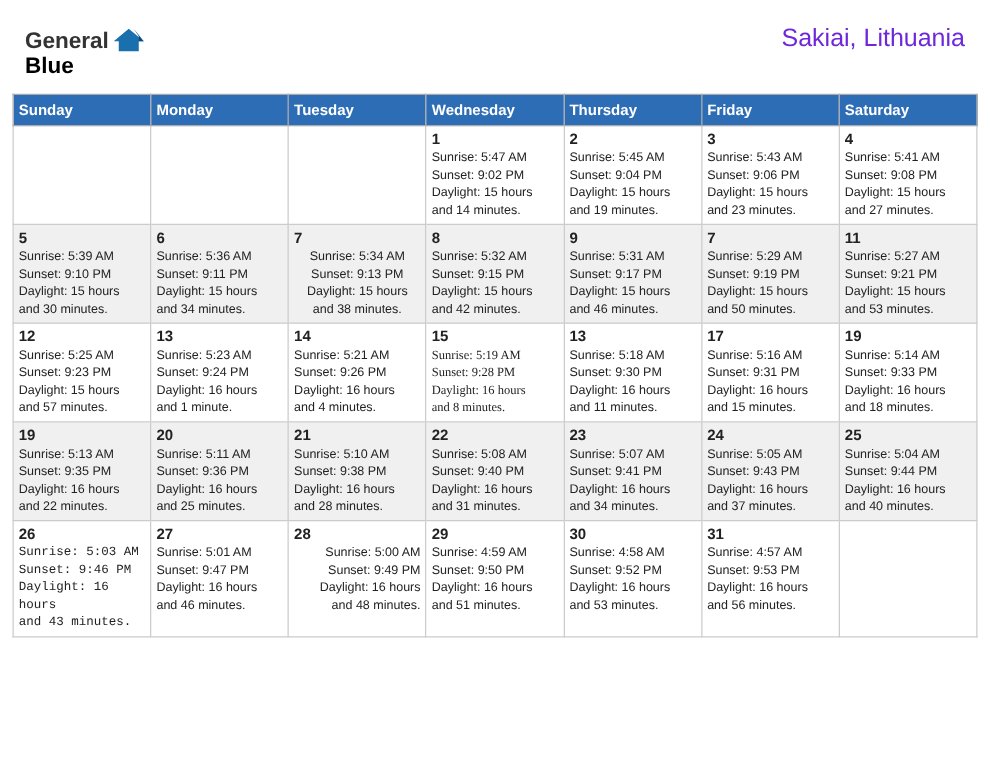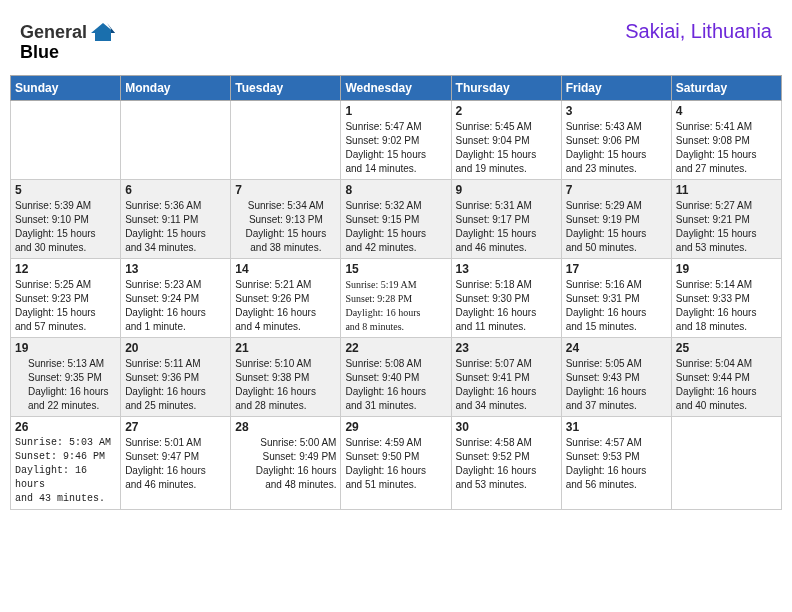--- a/index.html
+++ b/index.html
@@ -262,21 +262,21 @@
           <span class="day-num">19</span>
           <div class="day-detail" style="white-space: pre-line;">Sunrise: 5:14 AM
 Sunset: 9:33 PM
 Daylight: 16 hours
 and 18 minutes.</div>
         </td>
       </tr>
       <tr>
         <td>
           <span class="day-num">19</span>
-          <div class="day-detail" style="white-space: pre-line; margin-left: 13px;">Sunrise: 5:13 AM
+          <div class="day-detail" style="white-space: pre-line;">Sunrise: 5:13 AM
 Sunset: 9:35 PM
 Daylight: 16 hours
 and 22 minutes.</div>
         </td>
         <td>
           <span class="day-num">20</span>
           <div class="day-detail" style="white-space: pre-line;">Sunrise: 5:11 AM
 Sunset: 9:36 PM
 Daylight: 16 hours
 and 25 minutes.</div>

